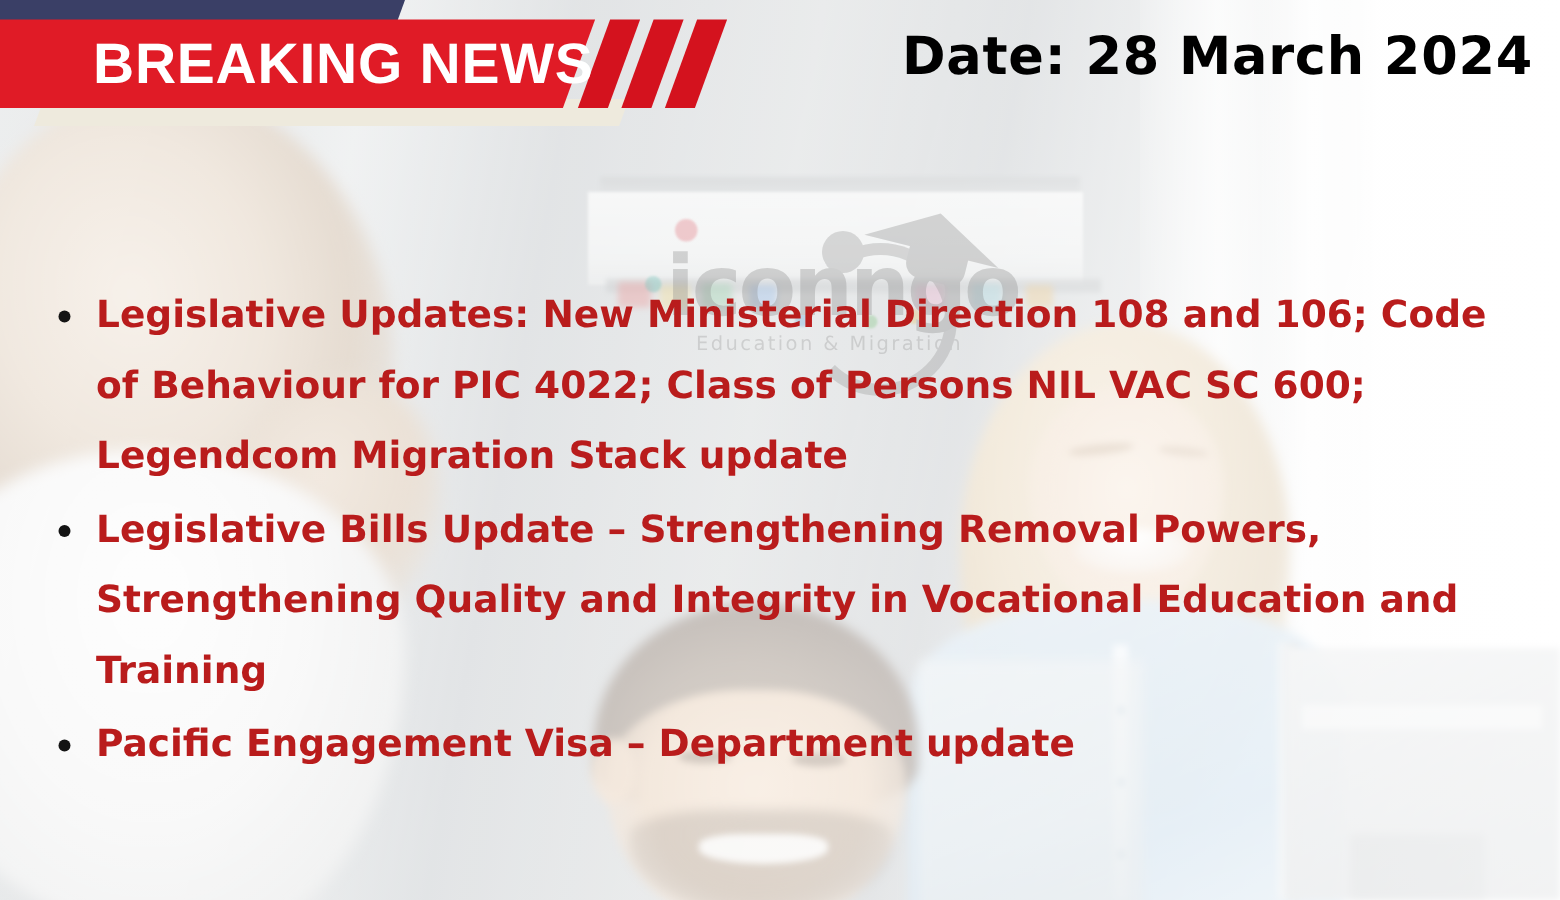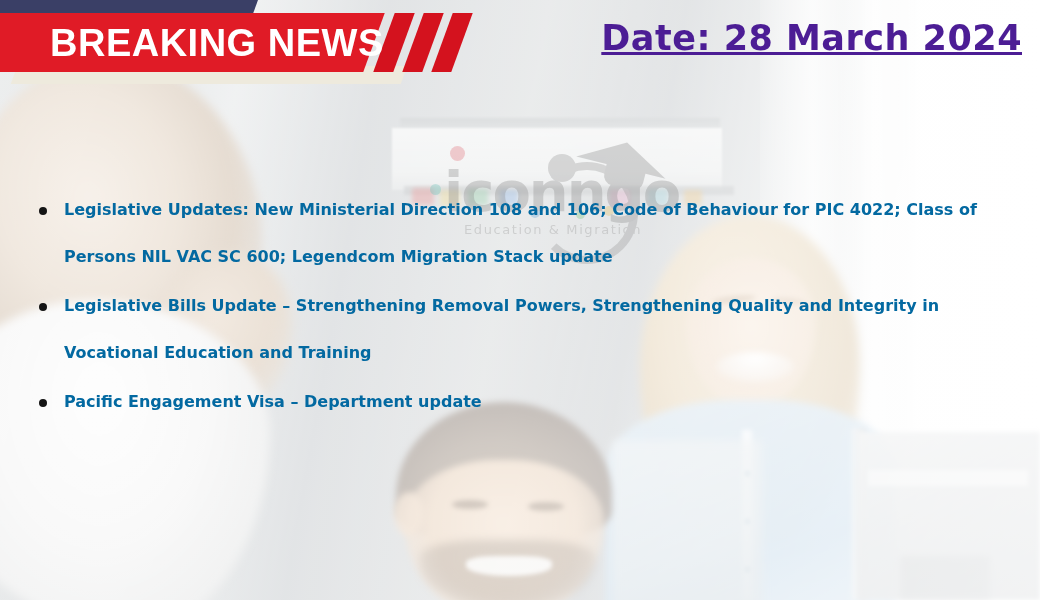--- a/index.html
+++ b/index.html
@@ -347,21 +347,21 @@
     position: absolute;
     left: 112px; top: 18px;
     width: 28px; height: 28px;
     background: #9a9a9a;
     border-radius: 50%;
   }
 
   
   .banner {
     position: absolute;
-    left: 4px; top: 0;
+    left: 16px; top: 0;
     width: 470px; height: 96px;
   }
   .banner-navy {
     position: absolute;
     left: -30px; top: -6px;
     width: 280px; height: 34px;
     background: #3a3f66;
     transform: skewX(-20deg);
   }
   .banner-cream {
@@ -401,43 +401,42 @@
   }
 
   
   .date-line {
     position: absolute;
     right: 18px; top: 18px;
     font-family: "DejaVu Sans", sans-serif;
     font-weight: bold;
     font-size: 35px;
     letter-spacing: 0.5px;
-    color: #4c1d95;
+    color: #000000;
     white-space: nowrap;
-    text-decoration: underline;
   }
 
   
   .bullets {
     position: absolute;
     left: 30px; top: 186px;
     width: 980px;
     margin: 0;
     padding: 0;
     list-style: none;
   }
   .bullet-item {
     position: relative;
     padding-left: 34px;
     margin-bottom: 2px;
     font-family: "DejaVu Sans", sans-serif;
     font-weight: bold;
-    font-size: 16px;
+    font-size: 25px;
     line-height: 47px;
-    color: #0369a1;
+    color: #b91c1c;
   }
   .bullet-item::before {
     content: "";
     position: absolute;
     left: 9px; top: 21px;
     width: 8px; height: 8px;
     background: #141414;
     border-radius: 50%;
   }
 </style>

